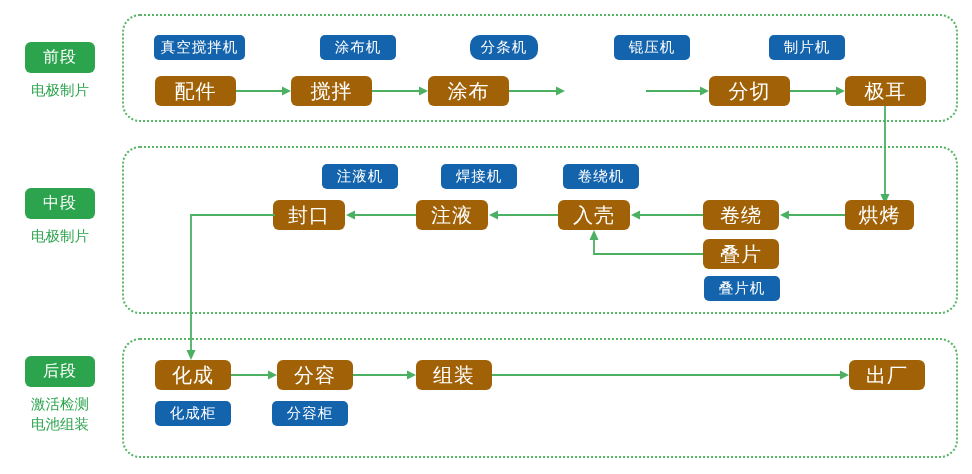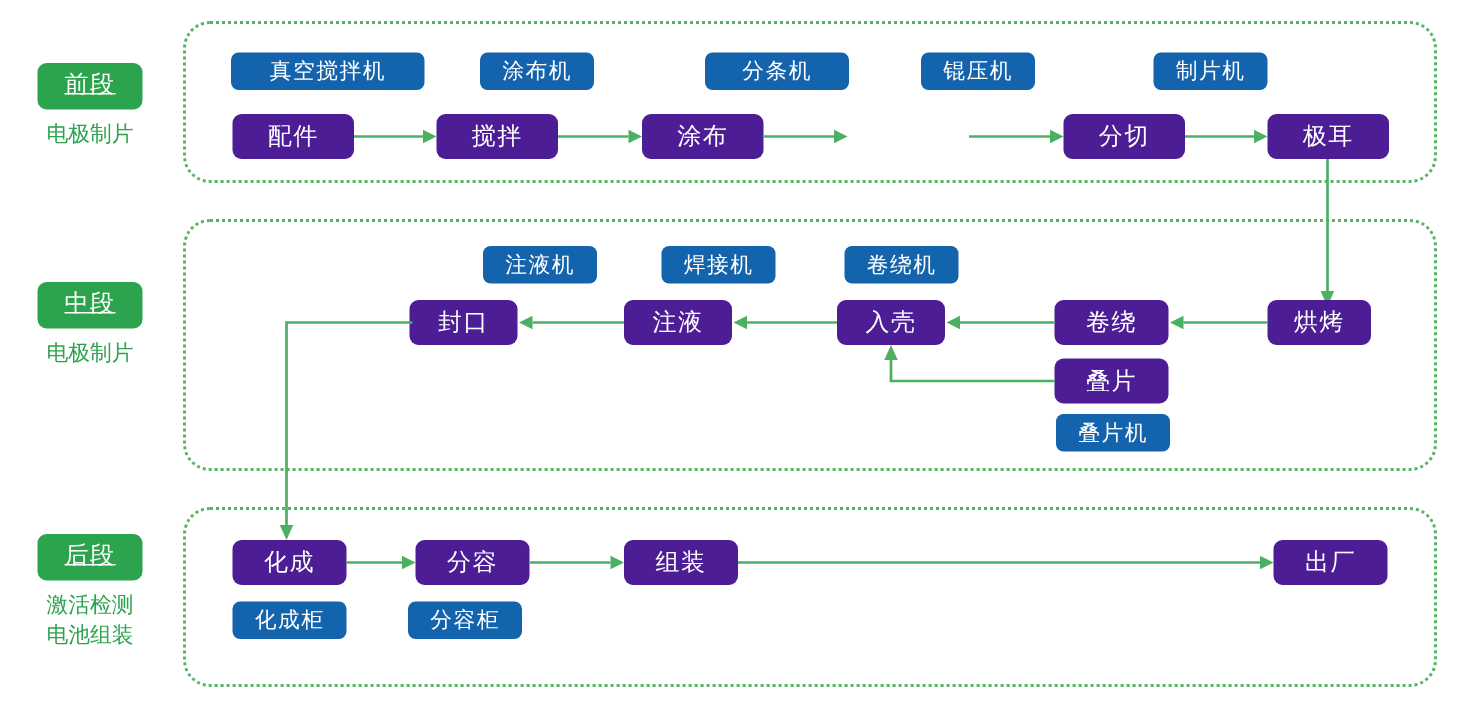--- a/index.html
+++ b/index.html
@@ -36,37 +36,36 @@
   .stage-badge {
     display: inline-block;
     background: #2ca44e;
     color: #ffffff;
     font-size: 16px;
     line-height: 16px;
     padding: 7px 18px 8px 18px;
     border-radius: 6px;
     letter-spacing: 1px;
     white-space: nowrap;
-    text-decoration: underline;
   }
   .stage-sub {
     margin-top: 7px;
     color: #2ca44e;
     font-size: 14.5px;
     line-height: 20px;
     white-space: pre-line;
   }
 
   
   .node {
     position: absolute;
-    background: #4c1d95;
+    background: #a16207;
     color: #ffffff;
     border-radius: 6px;
-    font-size: 16px;
+    font-size: 20px;
     display: flex;
     align-items: center;
     justify-content: center;
     box-sizing: border-box;
     letter-spacing: 1px;
     white-space: nowrap;
     height: 30px;
   }
   .machine {
     position: absolute;
@@ -116,23 +115,23 @@
     <div class="stage-badge">中段</div>
     <div class="stage-sub">电极制片</div>
   </div>
 
   <div class="stage-label" style="left:6px; top:356px;">
     <div class="stage-badge">后段</div>
     <div class="stage-sub">激活检测
 电池组装</div>
   </div>
 
-  <div class="machine" style="left:154px; top:35px; width:129px;">真空搅拌机</div>
+  <div class="machine" style="left:154px; top:35px; width:91px;">真空搅拌机</div>
   <div class="machine" style="left:320px; top:35px; width:76px;">涂布机</div>
-  <div class="machine" style="left:470px; top:35px; width:96px;">分条机</div>
+  <div class="machine" style="left:470px; top:35px; width:68px;border-radius:10px;">分条机</div>
   <div class="machine" style="left:614px; top:35px; width:76px;">锟压机</div>
   <div class="machine" style="left:769px; top:35px; width:76px;">制片机</div>
 
   <div class="node" style="left:155px; top:76px; width:81px;">配件</div>
   <div class="node" style="left:291px; top:76px; width:81px;">搅拌</div>
   <div class="node" style="left:428px; top:76px; width:81px;">涂布</div>
   <div class="node" style="left:709px; top:76px; width:81px;">分切</div>
   <div class="node" style="left:845px; top:76px; width:81px;">极耳</div>
 
   <svg class="conn" style="left:236px; top:83px; width:56px; height:16px;">

